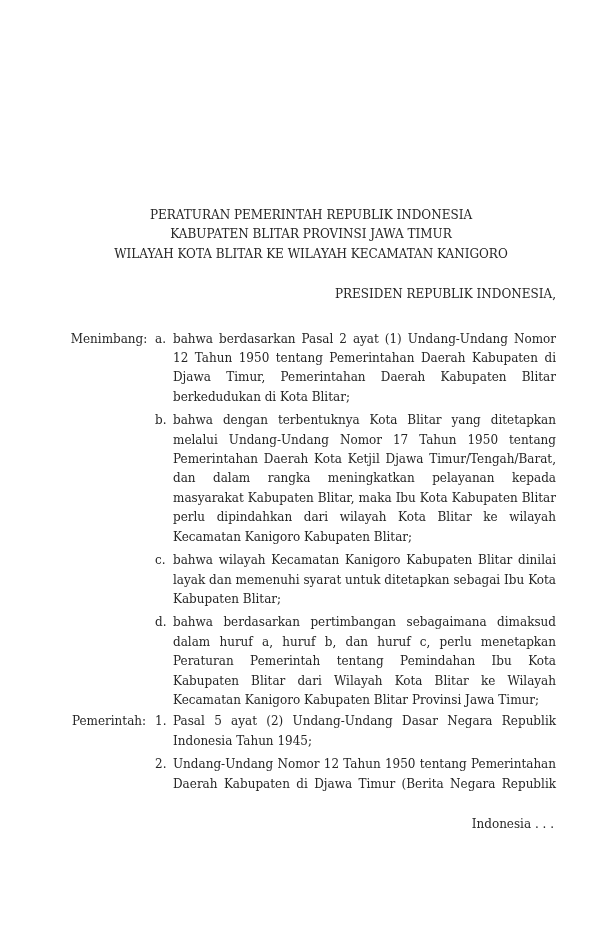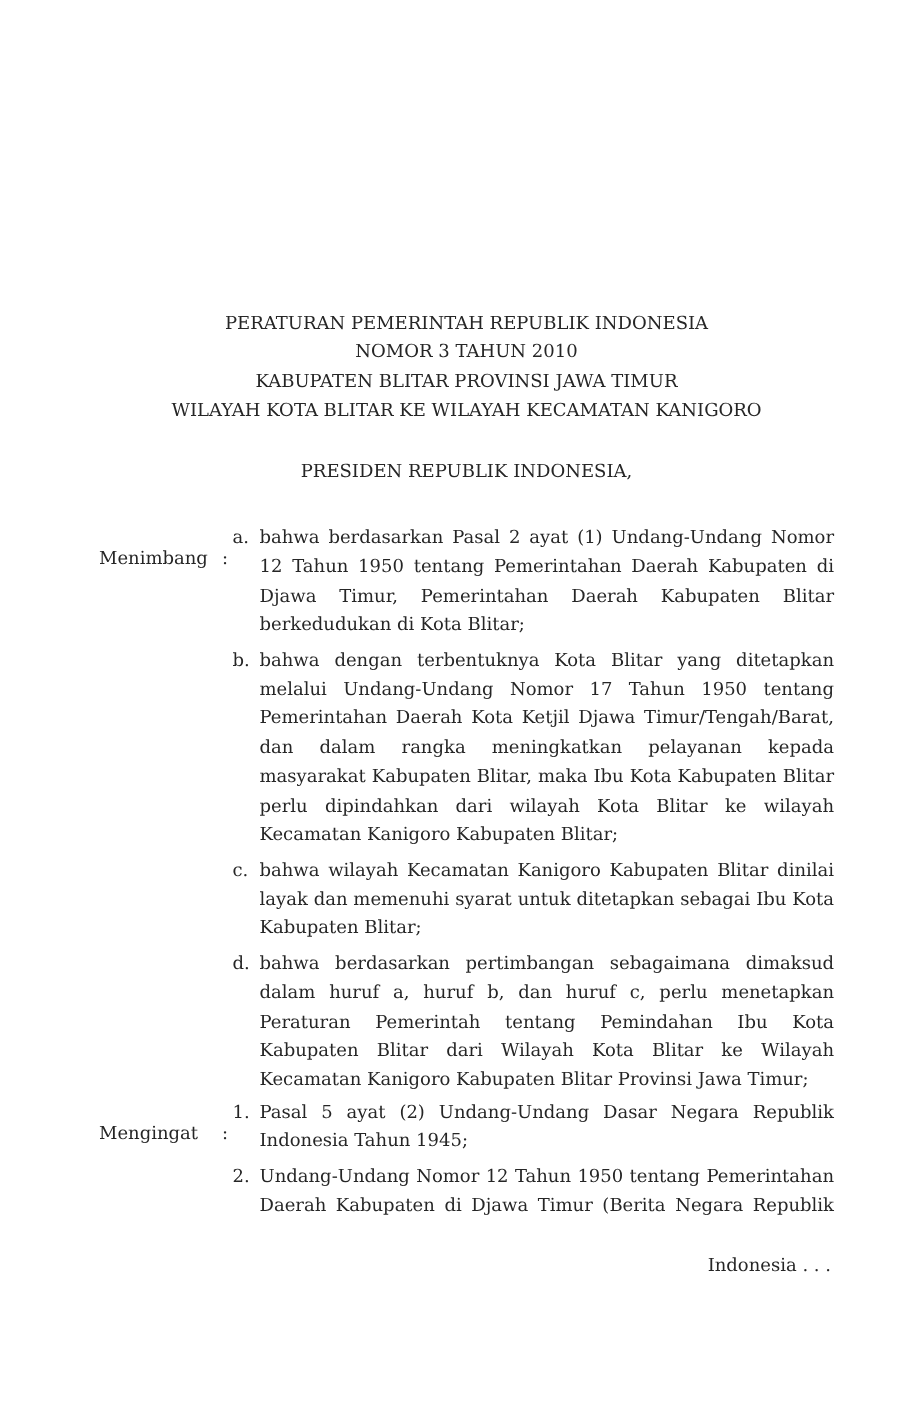--- a/index.html
+++ b/index.html
@@ -29,38 +29,37 @@
   }
   .title-line {
     white-space: nowrap;
   }
   .invocation {
     text-align: center;
     margin-top: 21px;
     white-space: nowrap;
   }
   .authority {
-    text-align: center;
+    text-align: right;
     margin-top: 21px;
     white-space: nowrap;
   }
   .clause {
     display: flex;
     align-items: flex-start;
   }
   .clause-considering { margin-top: 25px; }
   .clause-recalling   { margin-top: 2px; }
   .clause-label {
     flex: none;
     width: 89px;
     display: flex;
-    justify-content: space-between;
+    justify-content: center;
     padding-right: 3px;
     box-sizing: border-box;
-    margin-top: 14px;
   }
   .clause-items {
     flex: 1;
     min-width: 0;
   }
   .item {
     display: flex;
     align-items: flex-start;
     margin-bottom: 4px;
   }
@@ -85,21 +84,20 @@
   }
 </style>
 </head>
 <body>
 
 <div class="page">
   <div class="doc">
 
     <div class="title-block">
       <div class="title-line">PERATURAN PEMERINTAH REPUBLIK INDONESIA</div>
-      <div class="title-line">NOMOR 3 TAHUN 2010</div>
       <div class="title-line">KABUPATEN BLITAR PROVINSI JAWA TIMUR</div>
       <div class="title-line">WILAYAH KOTA BLITAR KE WILAYAH KECAMATAN KANIGORO</div>
     </div>
 
 
     <div class="authority">PRESIDEN REPUBLIK INDONESIA,</div>
 
     <div class="clause clause-considering">
       <div class="clause-label">
         <span>Menimbang</span>
@@ -120,21 +118,21 @@
         </div>
         <div class="item">
           <span class="item-marker">d.</span>
           <div class="item-text">bahwa berdasarkan pertimbangan sebagaimana dimaksud dalam huruf a, huruf b, dan huruf c, perlu menetapkan Peraturan Pemerintah tentang Pemindahan Ibu Kota Kabupaten Blitar dari Wilayah Kota Blitar ke Wilayah Kecamatan Kanigoro Kabupaten Blitar Provinsi Jawa Timur;</div>
         </div>
       </div>
     </div>
 
     <div class="clause clause-recalling">
       <div class="clause-label">
-        <span>Mengingat</span>
+        <span>Pemerintah</span>
         <span>:</span>
       </div>
       <div class="clause-items">
         <div class="item">
           <span class="item-marker">1.</span>
           <div class="item-text">Pasal 5 ayat (2) Undang-Undang Dasar Negara Republik Indonesia Tahun 1945;</div>
         </div>
         <div class="item">
           <span class="item-marker">2.</span>
           <div class="item-text justify-last">Undang-Undang Nomor 12 Tahun 1950 tentang Pemerintahan Daerah Kabupaten di Djawa Timur (Berita Negara Republik</div>

